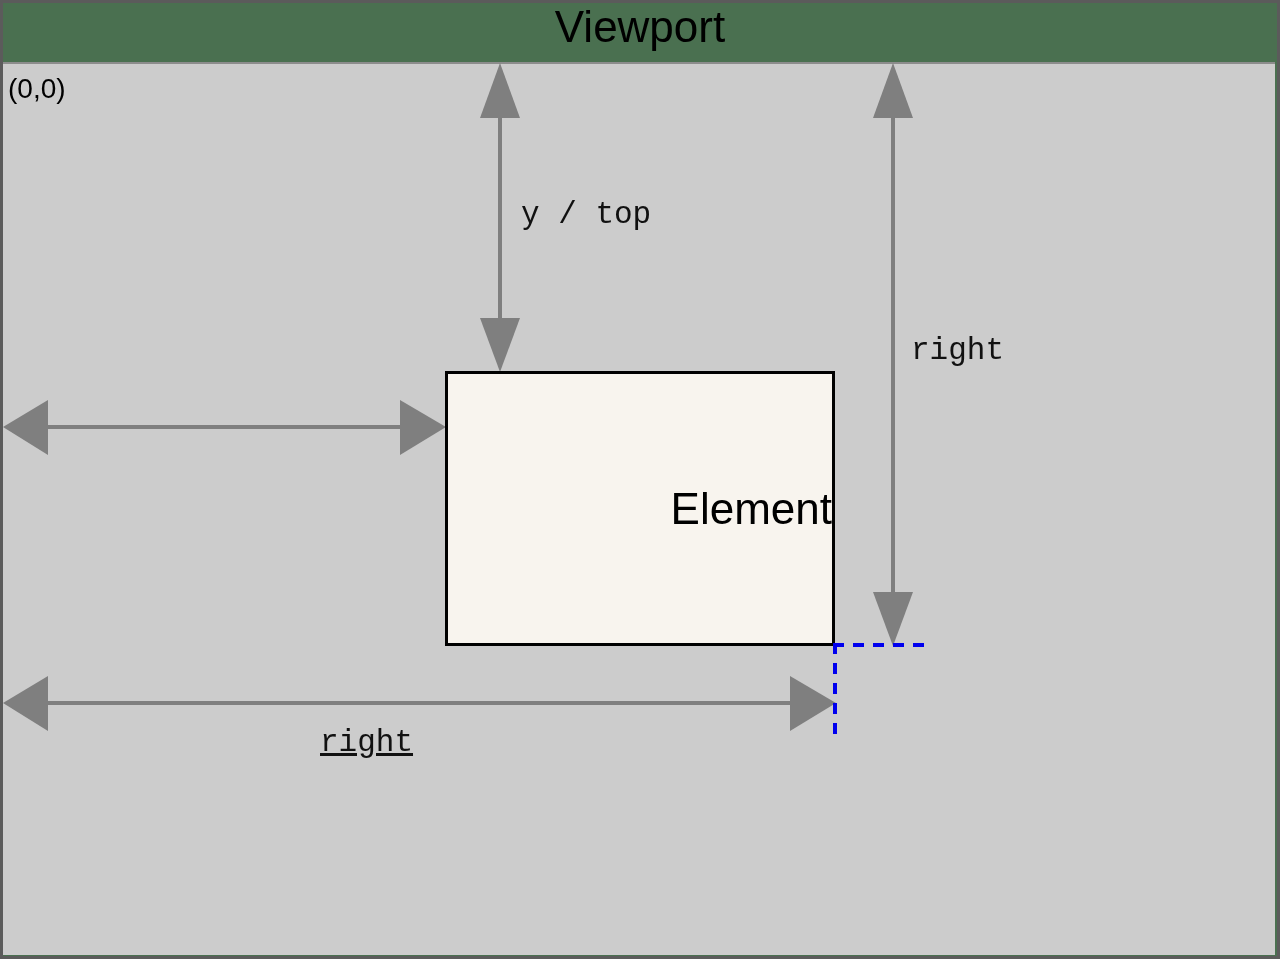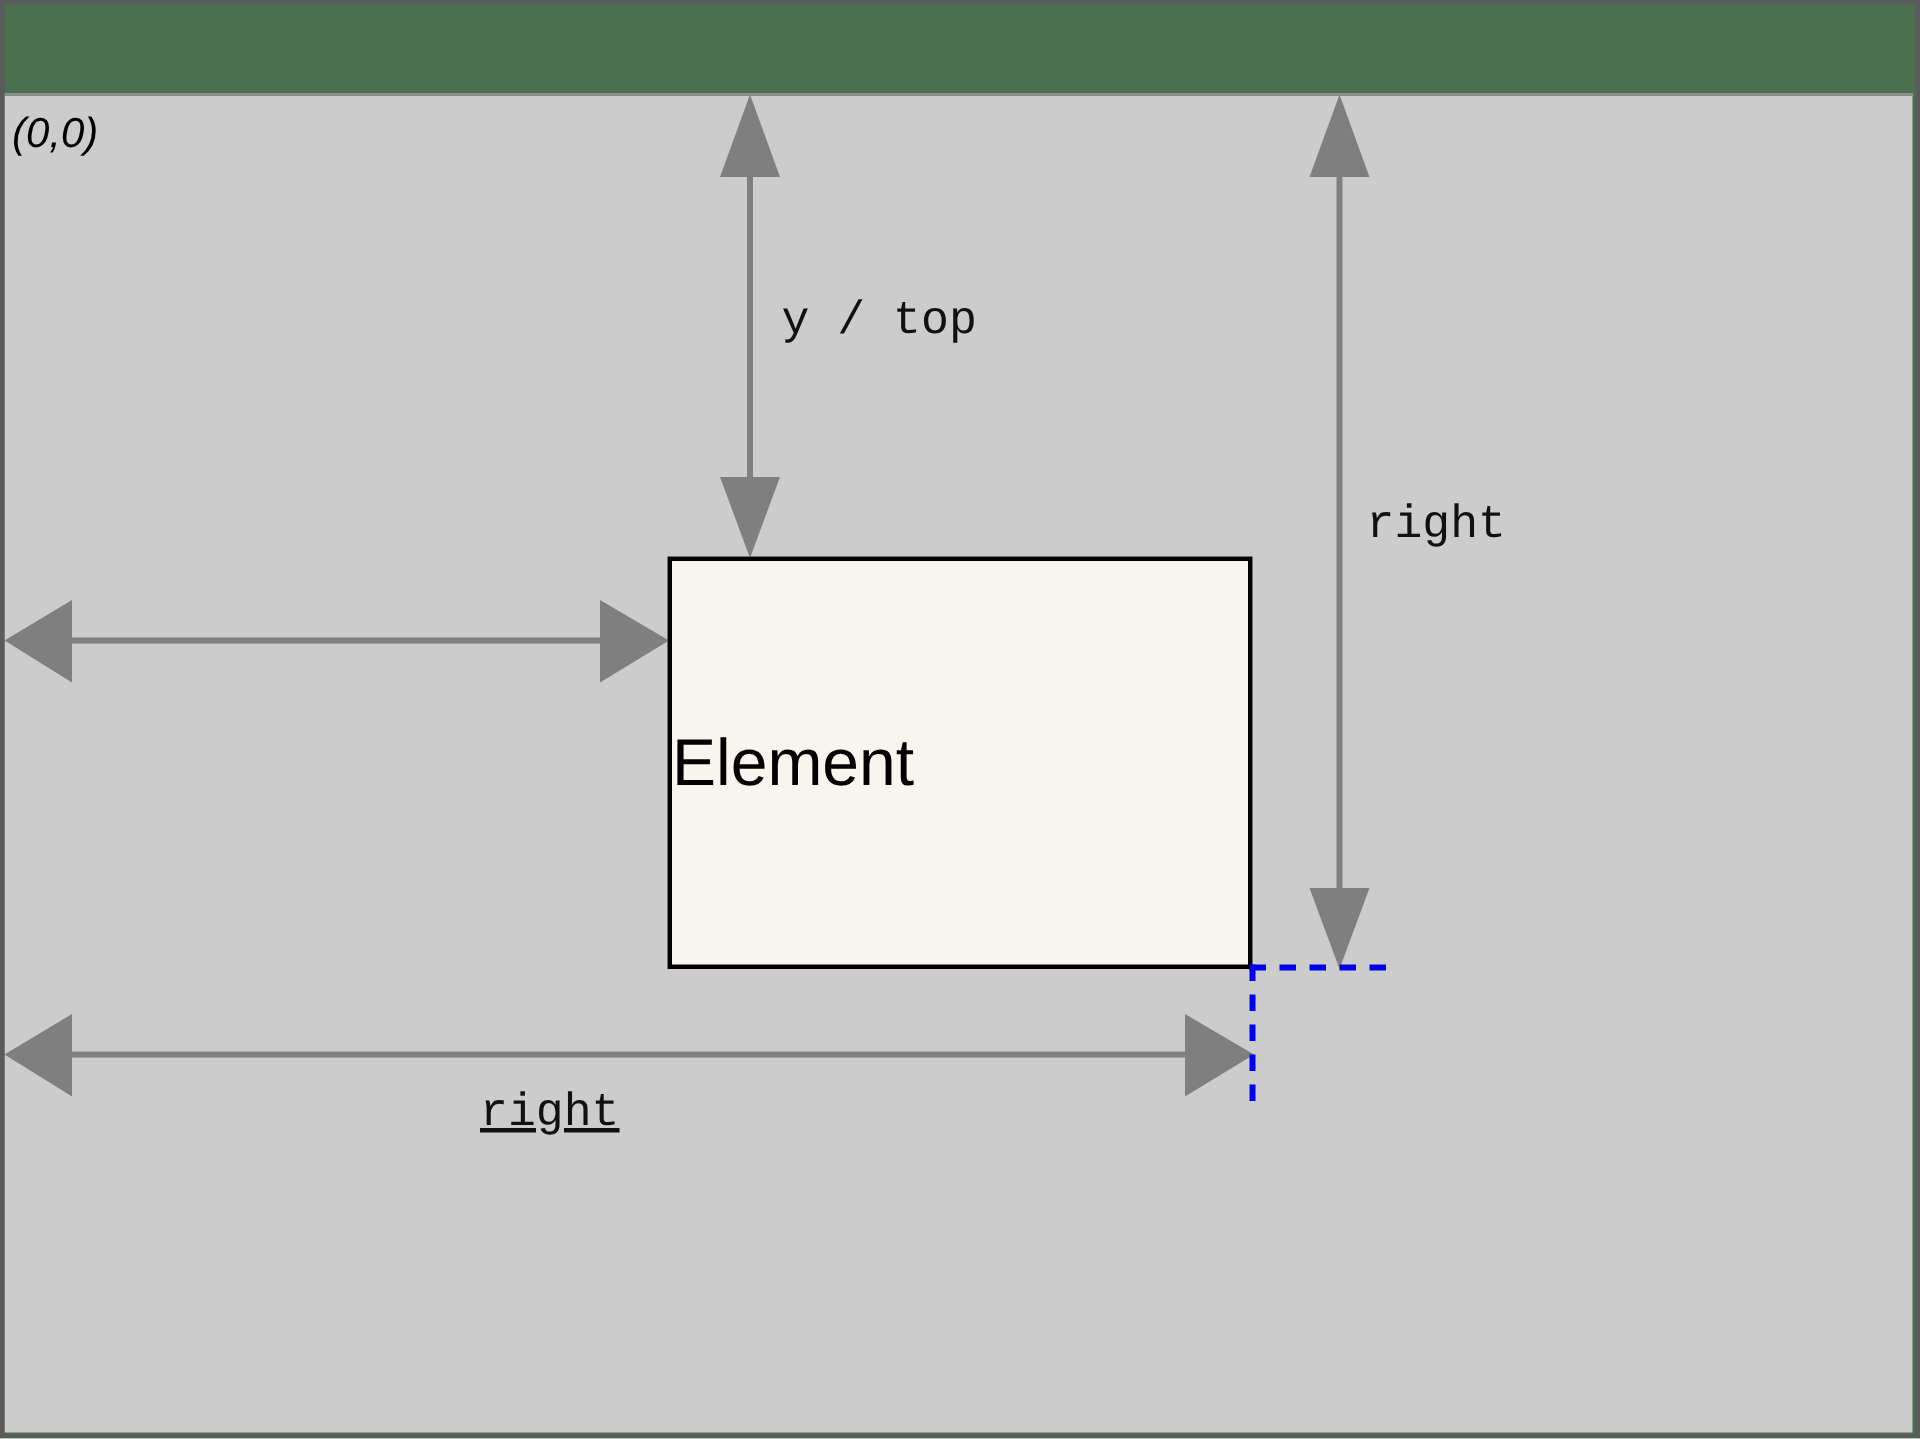--- a/index.html
+++ b/index.html
@@ -71,37 +71,36 @@
   #origin-label {
     position: absolute;
     left: 8px;
     top: 74px;
     font-family: "Liberation Sans", sans-serif;
     font-size: 28px;
     line-height: 30px;
     color: #000000;
     z-index: 22;
     white-space: nowrap;
-    font-style: italic;
   }
 
   
   #element-box {
     position: absolute;
     left: 445px;
     top: 371px;
     width: 390px;
     height: 275px;
     background: #f8f4ee;
     border: 3px solid #000000;
     box-sizing: border-box;
     z-index: 20;
     display: flex;
     align-items: center;
-    justify-content: flex-start;
+    justify-content: flex-end;
   }
   #element-label {
     font-family: "Liberation Sans", sans-serif;
     font-size: 44px;
     line-height: 48px;
     color: #000000;
     white-space: nowrap;
     user-select: none;
   }
 
@@ -138,20 +137,21 @@
   #label-x-left  { left: 140px; top: 450px; }
   #label-bottom  { left: 911px; top: 334px; }
   #label-right   { left: 320px; top: 726px; text-decoration: underline; }
 </style>
 </head>
 <body>
 
 <div id="stage">
 
   <div id="header-band"></div>
+  <div id="viewport-title">Viewport</div>
 
   <div id="viewport-surface"></div>
 
   <div id="origin-label">(0,0)</div>
 
   <svg id="arrows" viewBox="0 0 1280 959" xmlns="http://www.w3.org/2000/svg">
 
     <g>
       <line x1="500" y1="70" x2="500" y2="366" stroke="#7f7f7f" stroke-width="4"></line>
       <polygon points="500,63 480,118 520,118" fill="#7f7f7f"></polygon>

